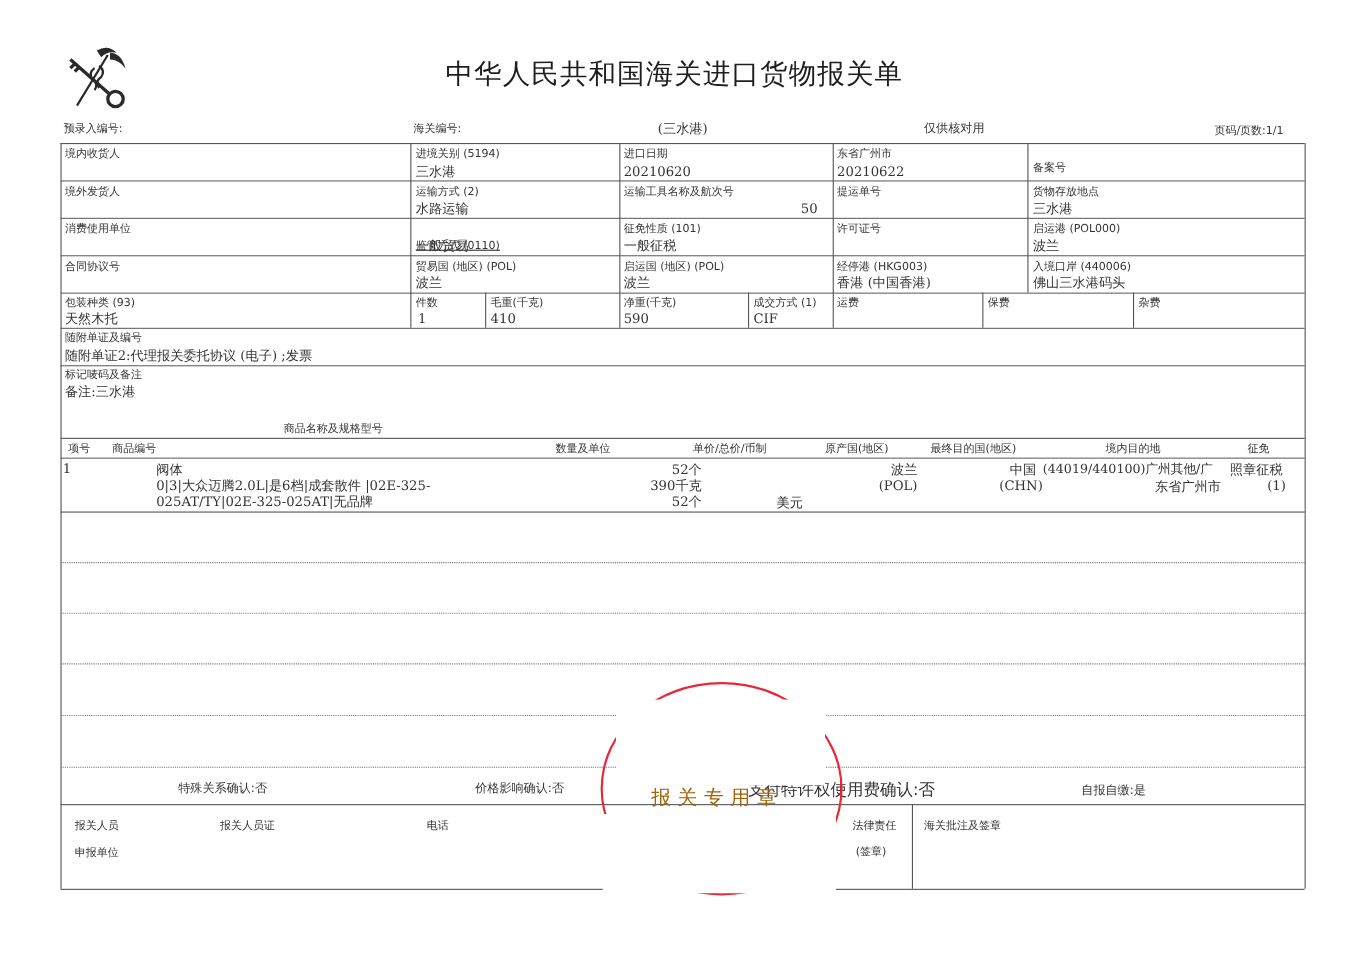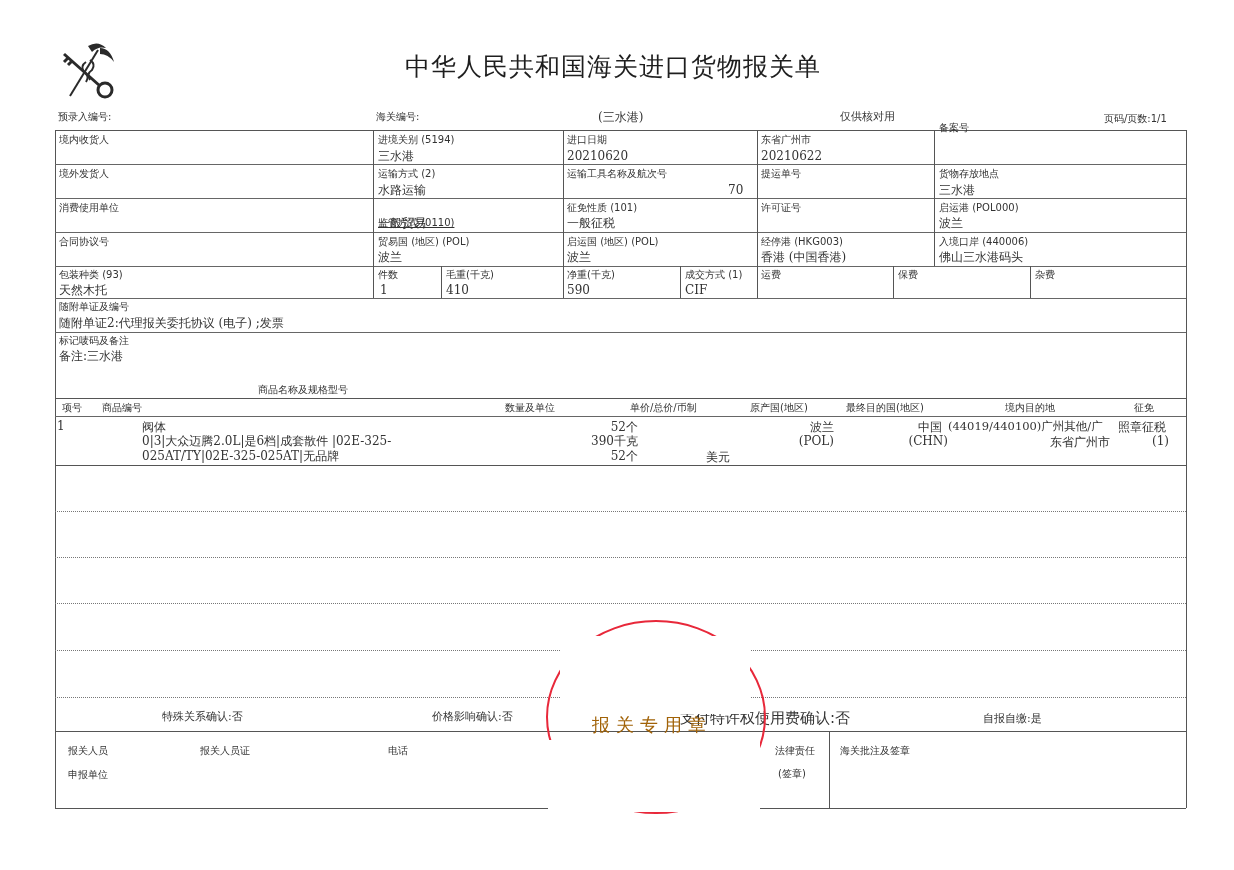--- a/index.html
+++ b/index.html
@@ -78,27 +78,27 @@
 
 <div class="vl" style="left:829px;top:731px;height:77px;"></div>
 
 <div class="abs lbl" style="left:59px;top:133px;">境内收货人</div>
 <div class="abs lbl" style="left:378px;top:133px;">进境关别 (5194)</div>
 <div class="abs val" style="left:378px;top:148px;">三水港</div>
 <div class="abs lbl" style="left:567px;top:133px;">进口日期</div>
 <div class="abs val" style="left:567px;top:149px;">20210620</div>
 <div class="abs lbl" style="left:761px;top:133px;">东省广州市</div>
 <div class="abs val" style="left:761px;top:149px;">20210622</div>
-<div class="abs lbl" style="left:939px;top:121px;">备案号</div>
+<div class="abs lbl" style="left:939px;top:145px;">备案号</div>
 
 <div class="abs lbl" style="left:59px;top:167px;">境外发货人</div>
 <div class="abs lbl" style="left:378px;top:167px;">运输方式 (2)</div>
 <div class="abs val" style="left:378px;top:182px;">水路运输</div>
 <div class="abs lbl" style="left:567px;top:167px;">运输工具名称及航次号</div>
-<div class="abs val" style="left:728px;top:183px;">70</div>
+<div class="abs val" style="left:728px;top:183px;">50</div>
 <div class="abs lbl" style="left:761px;top:167px;">提运单号</div>
 <div class="abs lbl" style="left:939px;top:167px;">货物存放地点</div>
 <div class="abs val" style="left:939px;top:182px;">三水港</div>
 
 <div class="abs lbl" style="left:59px;top:201px;">消费使用单位</div>
 <div class="abs lbl" style="left:378px;top:216px;text-decoration:underline;">监管方式 (0110)</div>
 <div class="abs val" style="left:378px;top:215px;">一般贸易</div>
 <div class="abs lbl" style="left:567px;top:201px;">征免性质 (101)</div>
 <div class="abs val" style="left:567px;top:215px;">一般征税</div>
 <div class="abs lbl" style="left:761px;top:201px;">许可证号</div>

